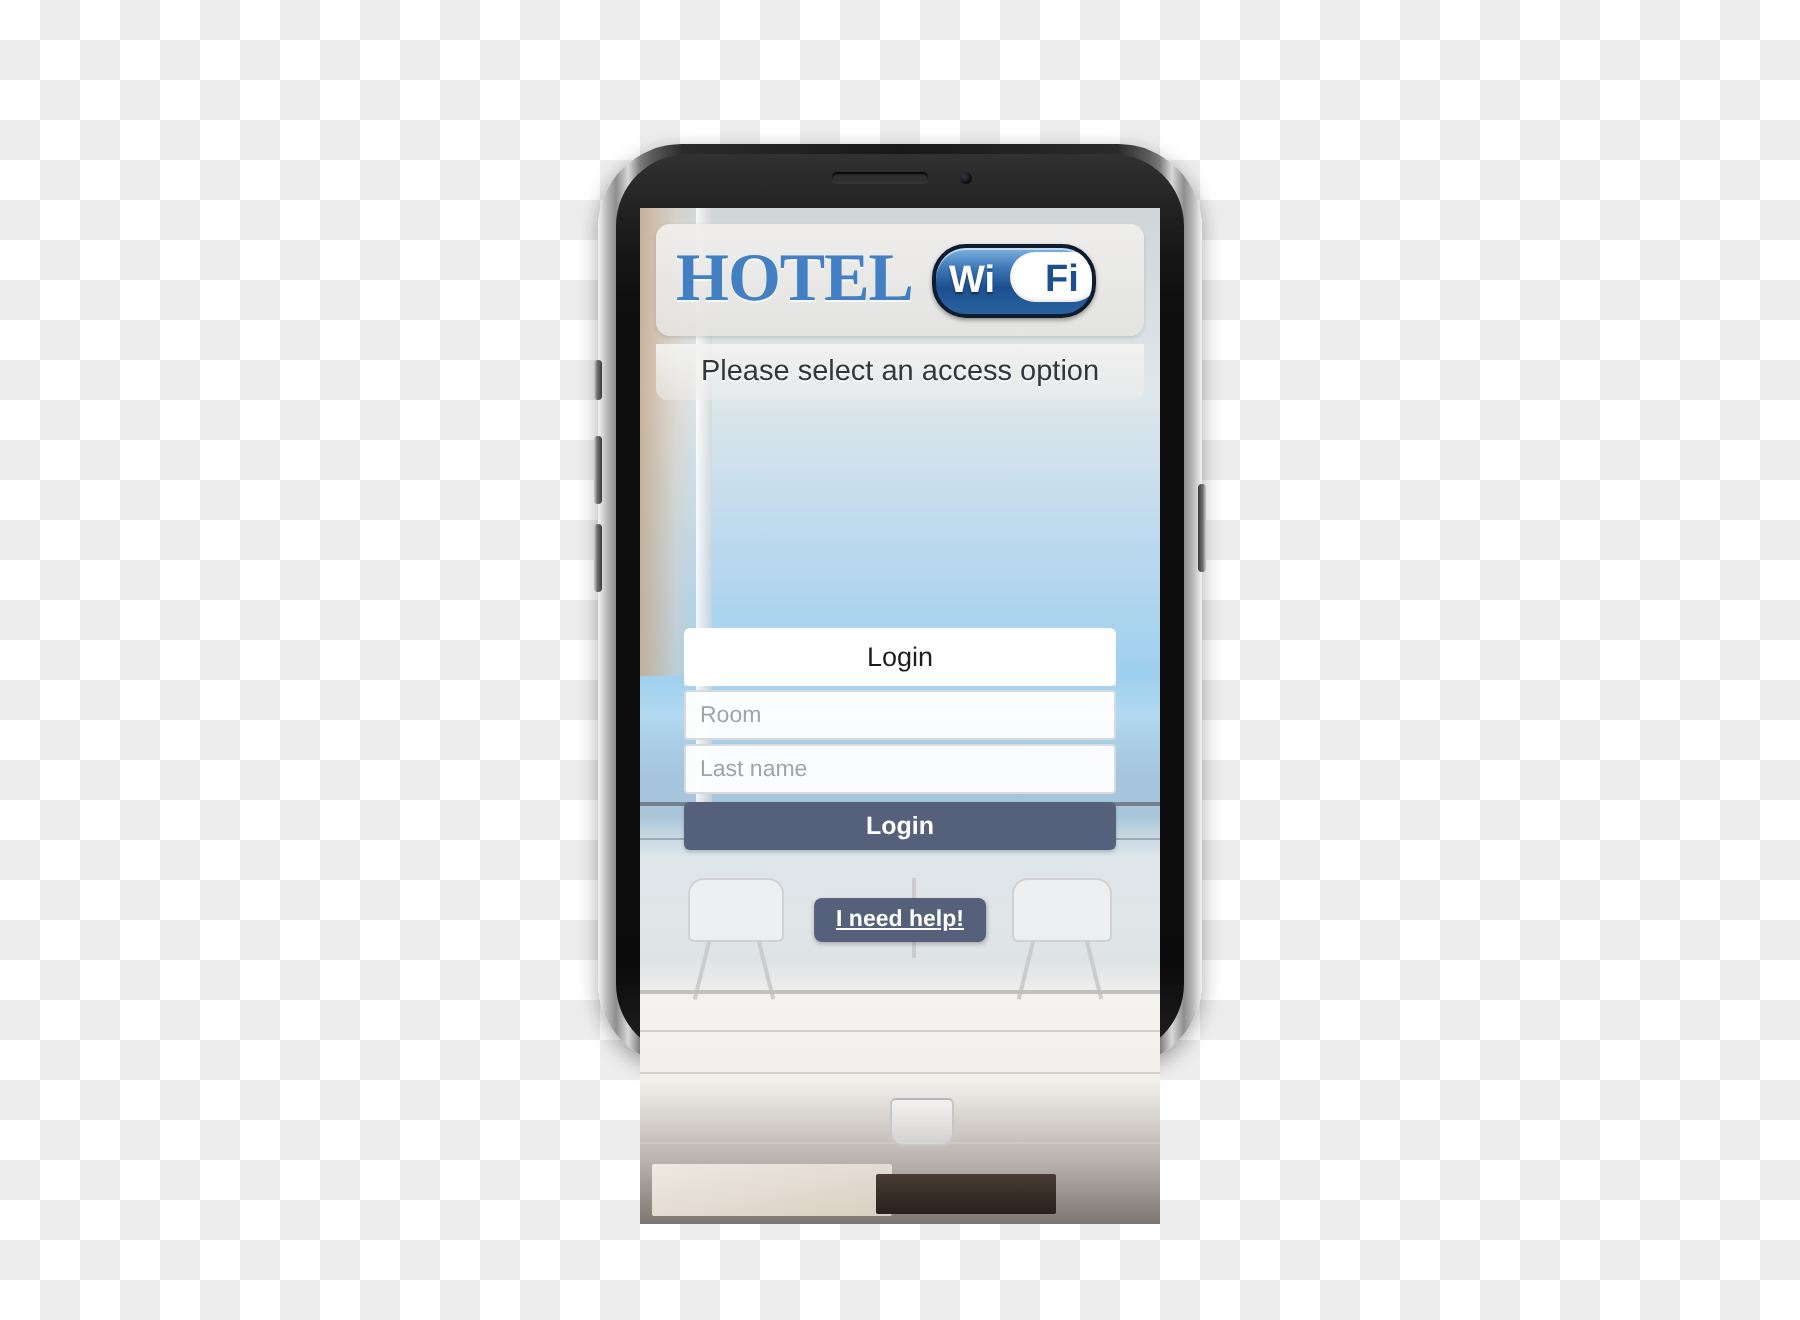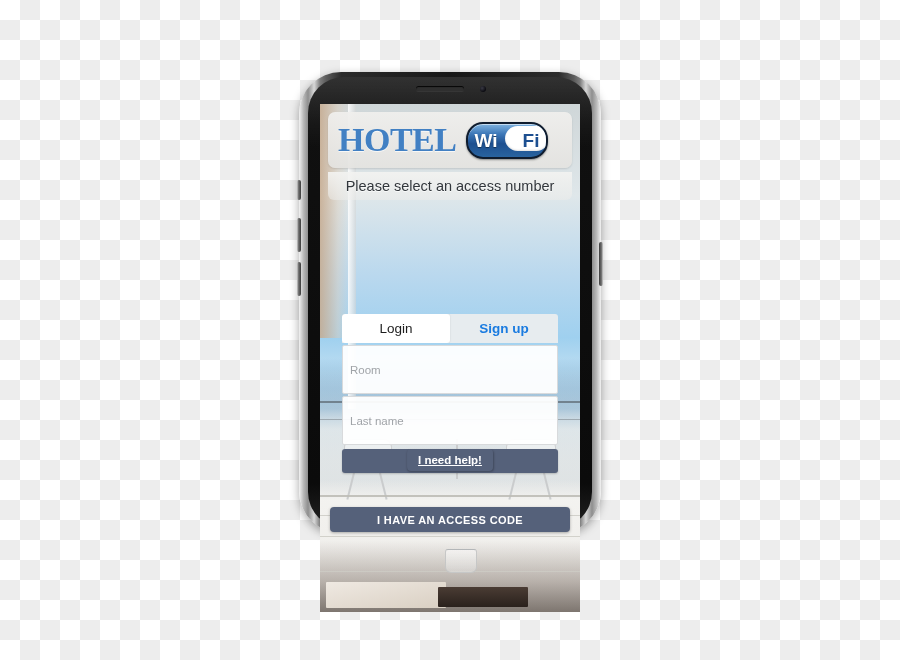--- a/index.html
+++ b/index.html
@@ -316,21 +316,21 @@
     text-shadow: 0 1px 0 rgba(255,255,255,0.7);
   }
   .field {
     height: 23px;
     background: rgba(255,255,255,0.94);
     border: 1px solid #d8dadc;
     border-radius: 2px;
     margin-top: 2px;
     display: flex;
     align-items: center;
-    padding: 12px 7px;
+    padding: 0 7px;
     font-size: 11.5px;
     color: #a0a4a8;
     cursor: text;
   }
   .login-submit {
     margin-top: 4px;
     height: 24px;
     background: #55617a;
     border-radius: 3px;
     display: flex;
@@ -421,32 +421,30 @@
 
       <div class="header-panel">
         <div class="brand-hotel">HOTEL</div>
         <div class="wifi-logo">
           <span class="wifi-wi">Wi</span>
           <span class="wifi-blob"></span>
           <span class="wifi-fi">Fi</span>
         </div>
       </div>
 
-      <div class="prompt-bar">Please select an access number</div>
+      <div class="prompt-bar">Please select an access option</div>
 
 
       <div class="login-card">
         <div class="tabs">
           <div class="tab active">Login</div>
-          <div class="tab inactive">Sign up</div>
         </div>
         <div class="field">Room</div>
         <div class="field">Last name</div>
         <div class="login-submit">Login</div>
       </div>
 
       <div class="help-btn">I need help!</div>
 
-      <div class="wide-btn btn-access-code">I HAVE AN ACCESS CODE</div>
 
     </div>
   </div>
 </div>
 
 </body></html>

